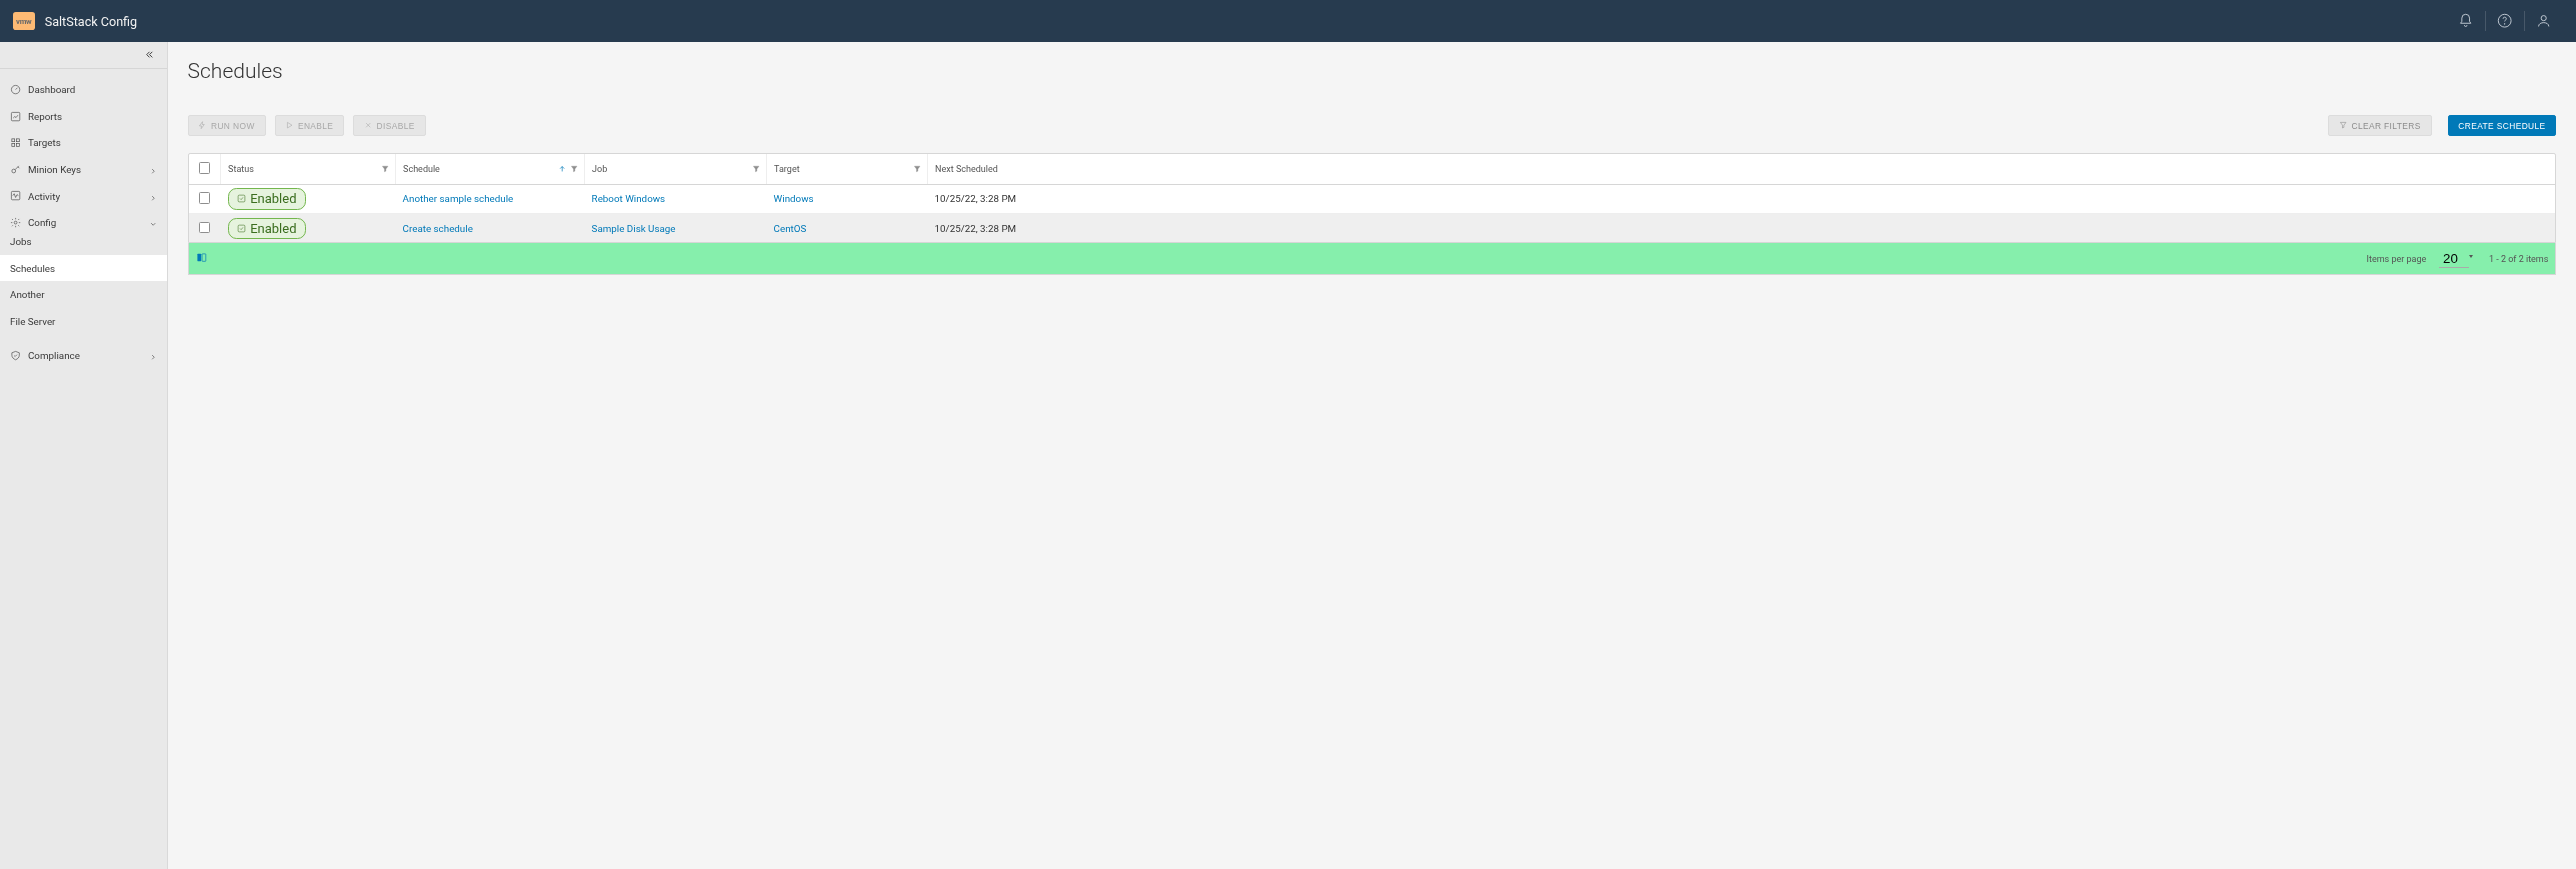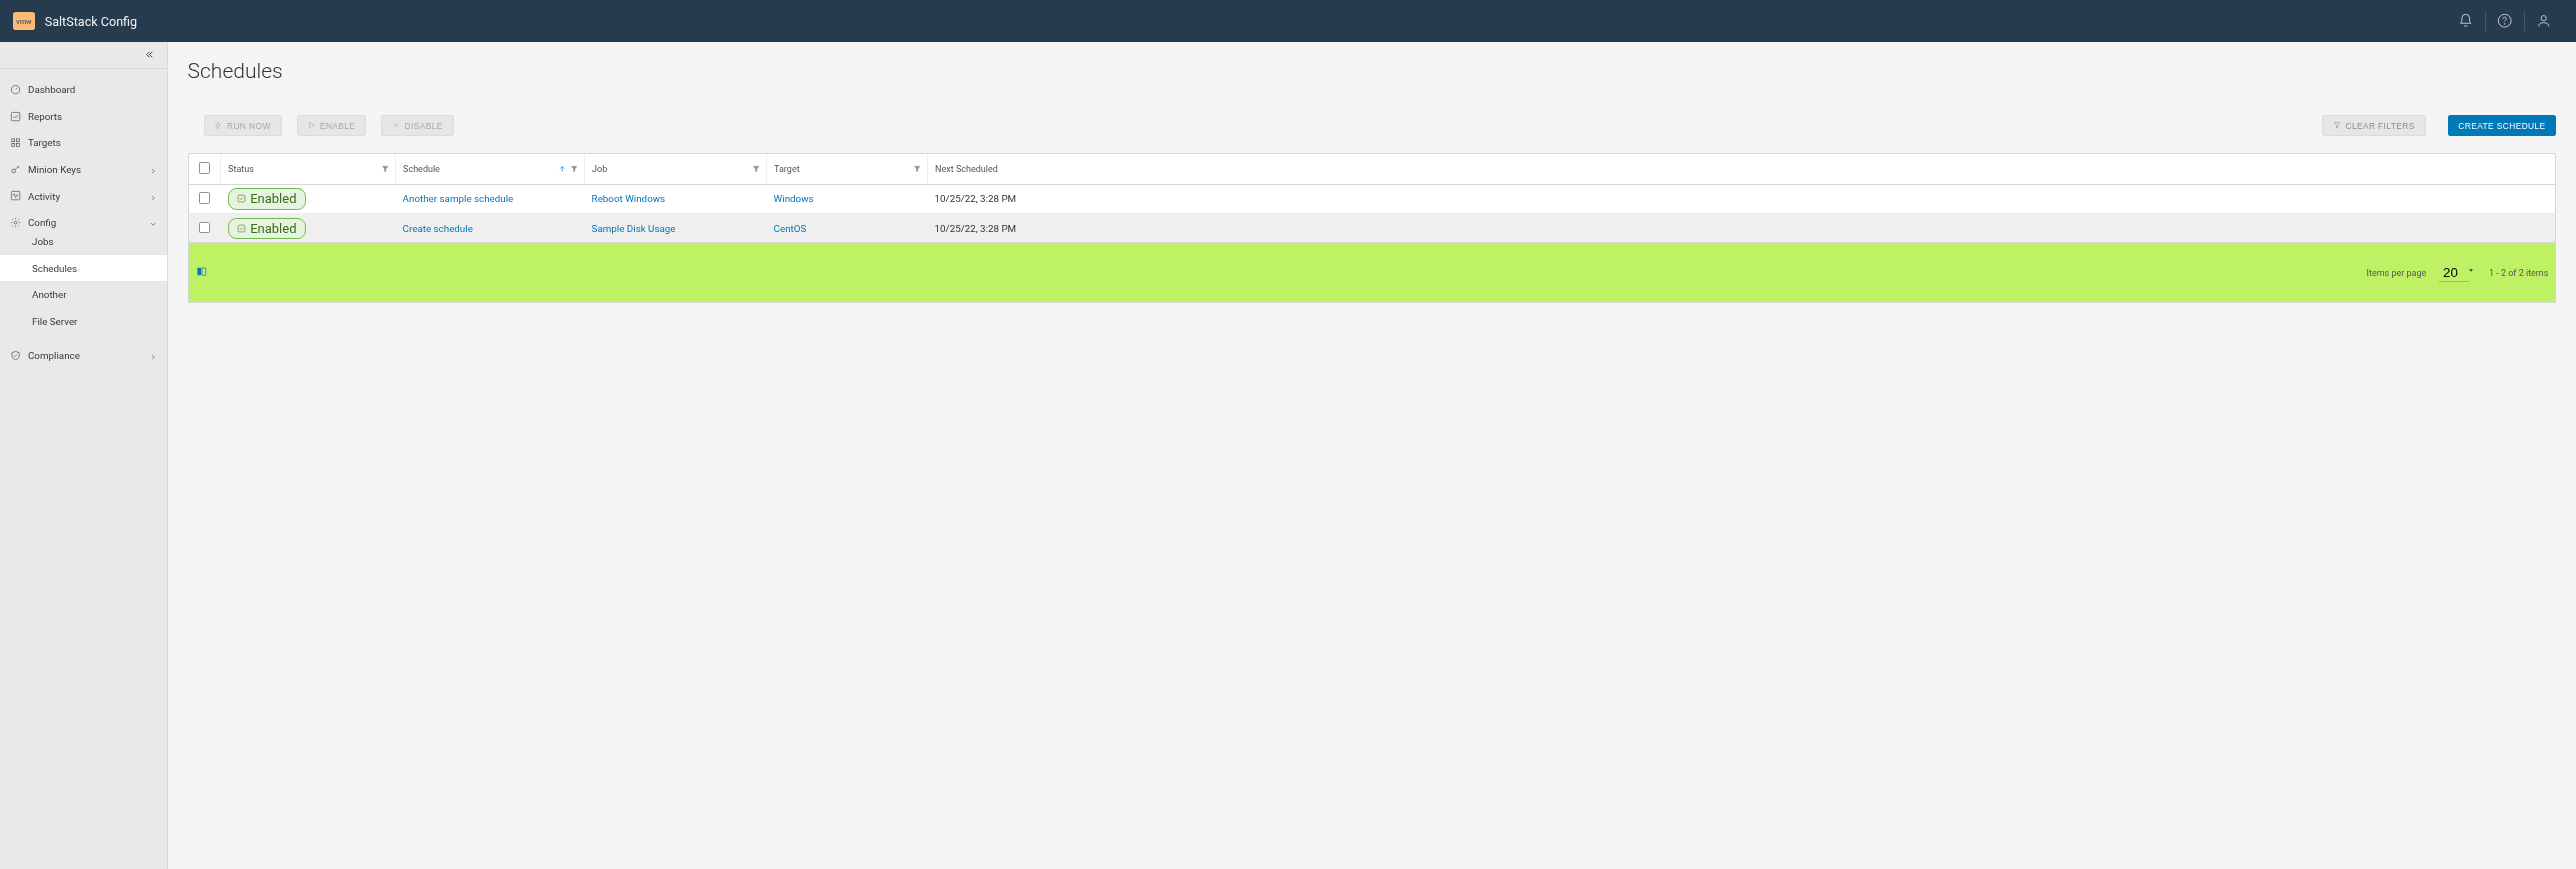--- a/index.html
+++ b/index.html
@@ -19,27 +19,27 @@
 .collapse-row { height: 26.6px; display: flex; align-items: center; justify-content: flex-end; padding-right: 12.6px; border-bottom: 0.7px solid #d6d6d6; }
 .collapse-row svg { width: 11.2px; height: 11.2px; stroke: #333; stroke-width: 2; fill: none; cursor: pointer; }
 
 .nav-item { height: 26.6px; display: flex; align-items: flex-end; padding: 0 9.8px; gap: 7px; color: #3a3a3a; cursor: pointer; font-size: 9.8px; }
 .nav-icon { width: 11.2px; height: 11.2px; display: inline-flex; align-items: center; justify-content: center; }
 .nav-icon svg { width: 11.2px; height: 11.2px; stroke: #4f4f4f; fill: none; stroke-width: 1.5; }
 .nav-label { flex: 1; }
 .nav-caret { width: 8.4px; height: 8.4px; }
 .nav-caret svg { width: 8.4px; height: 8.4px; stroke: #4f4f4f; fill: none; stroke-width: 2; }
 
-.nav-sub { padding-left: 32px; height: 26.6px; display: flex; align-items: center; cursor: pointer; color: #3a3a3a; }
+.nav-sub { padding-left: 10px; height: 26.6px; display: flex; align-items: center; cursor: pointer; color: #3a3a3a; }
 .nav-sub.active { background: #fff; }
 
 .main { flex: 1; padding: 17px 19.6px; background: #f5f5f5; overflow: auto; }
 .page-title { font-size: 21px; font-weight: 300; color: #333; margin-bottom: 32px; }
 
-.actions { display: flex; align-items: center; margin-bottom: 17px; gap: 15px; margin-left: 16px; }
+.actions { display: flex; align-items: center; margin-bottom: 17px; gap: 9px; }
 .btn { height: 21px; padding: 0 9.8px; border: 0.7px solid #c3c3c3; background: #fff; border-radius: 2.1px; font-size: 8.4px; letter-spacing: 0.4px; display: inline-flex; align-items: center; gap: 4.2px; cursor: pointer; text-transform: uppercase; }
 .btn.disabled { background: #e6e6e6; color: #a7a7a7; border-color: #dcdcdc; cursor: not-allowed; }
 .btn.disabled svg { stroke: #a7a7a7; }
 .btn.clear { background: #e6e6e6; color: #8b8b8b; border-color: #dcdcdc; }
 .btn.primary { background: #0079b8; color: #fff; border-color: #0079b8; }
 .actions-spacer { flex: 1; }
 .btn svg { width: 8.4px; height: 8.4px; fill: none; stroke-width: 1.6; }
 
 .table-wrap { background: #fff; border: 0.7px solid #d6d6d6; border-radius: 2.1px 2.1px 0 0; overflow: hidden; }
 table { width: 100%; border-collapse: collapse; }
@@ -54,21 +54,21 @@
 tbody tr + tr { border-top: 0.7px solid #eee; }
 tbody tr.alt { background: #efefef; }
 tbody td { padding: 0 7px; font-size: 9.8px; }
 .checkbox { width: 11.2px; height: 11.2px; border: 0.7px solid #8e8e8e; border-radius: 1.4px; background: #fff; display: inline-block; cursor: pointer; }
 
 .status-badge { display: inline-flex; align-items: center; gap: 4.2px; border: 0.7px solid #73b64d; background: #e6f3de; color: #3a6d1e; border-radius: 8.4px; padding: 2.1px 8.4px; font-size: 13px; }
 .status-badge svg { width: 9px; height: 9px; stroke: #3a6d1e; fill: none; stroke-width: 1.5; }
 
 .link { color: #0079b8; cursor: pointer; }
 
-.footer { display: flex; align-items: center; padding: 20px 7px; border: 0.7px solid #d6d6d6; border-top: none; background: #bef264; font-size: 9px; color: #555; }
+.footer { display: flex; align-items: center; padding: 6px 7px; border: 0.7px solid #d6d6d6; border-top: none; background: #86efac; font-size: 9px; color: #555; }
 .footer .col-toggle svg { width: 11.2px; height: 11.2px; fill: #0079b8; }
 .footer-spacer { flex: 1; }
 .page-size { margin: 0 7px; border: none; border-bottom: 0.7px solid #aaa; background: transparent; padding: 1.4px 11.2px 1.4px 4.2px; appearance: none; position: relative; }
 .page-size-wrap { position: relative; display: inline-block; margin: 0 12.6px 0 5.6px; }
 .page-size-wrap::after { content: ""; position: absolute; right: 2.8px; top: 5.6px; width: 0; height: 0; border-left: 2.8px solid transparent; border-right: 2.8px solid transparent; border-top: 3.5px solid #555; pointer-events: none; }
 </style>
 </head>
 <body>
 
 <div class="topbar">

